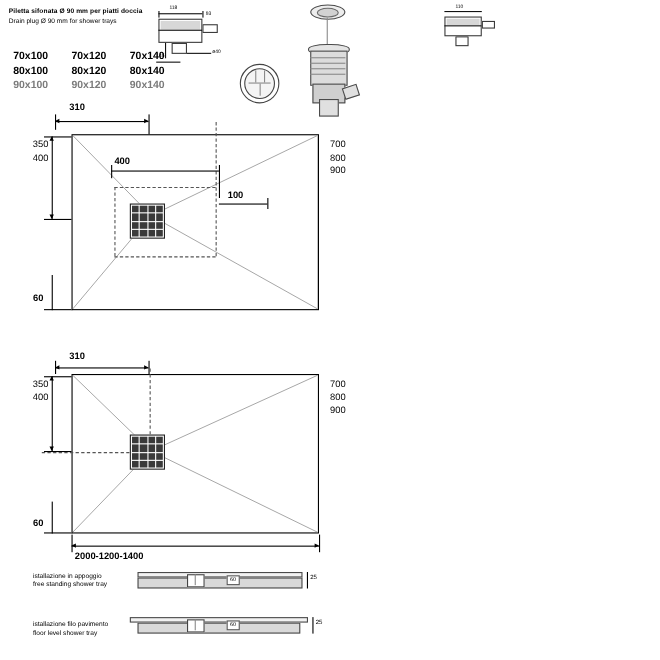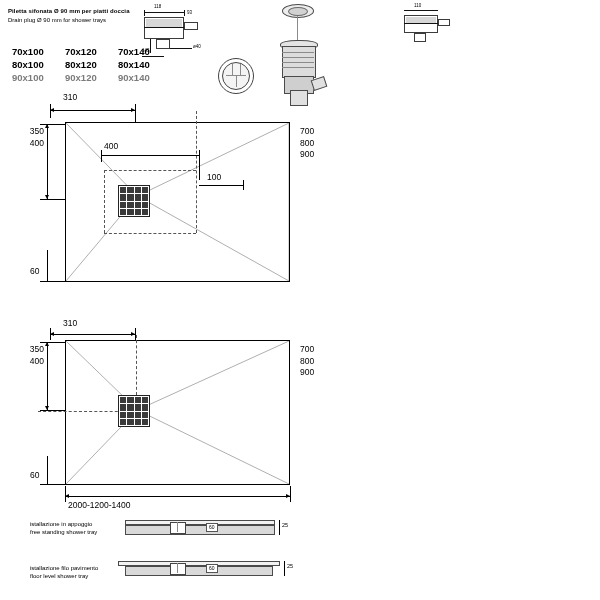--- a/index.html
+++ b/index.html
@@ -67,20 +67,21 @@
   .dash-v {
     width: 0;
     border-left: 1px dashed #555;
   }
 
   
   .dim {
     font-size: 8.5px;
     color: #000;
     white-space: nowrap;
+    font-weight: bold;
   }
   .dim-stack {
     font-size: 8.5px;
     line-height: 11.5px;
     white-space: nowrap;
     text-align: right;
   }
 
   
   .tray {

